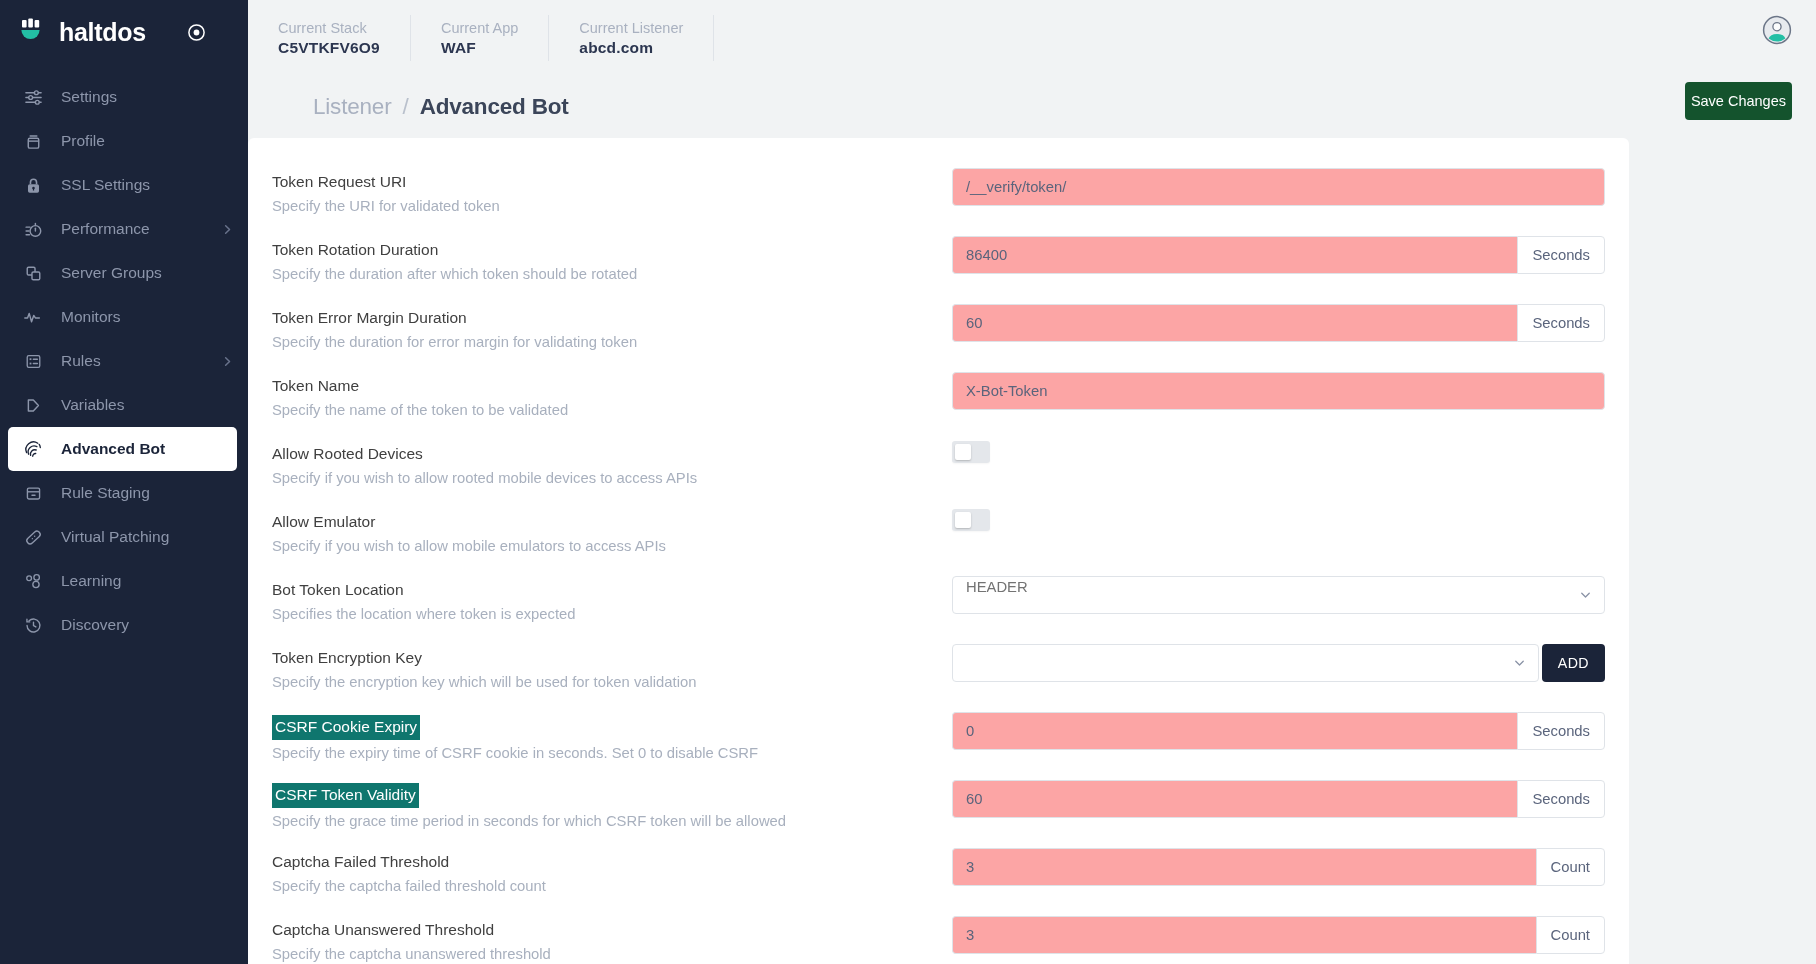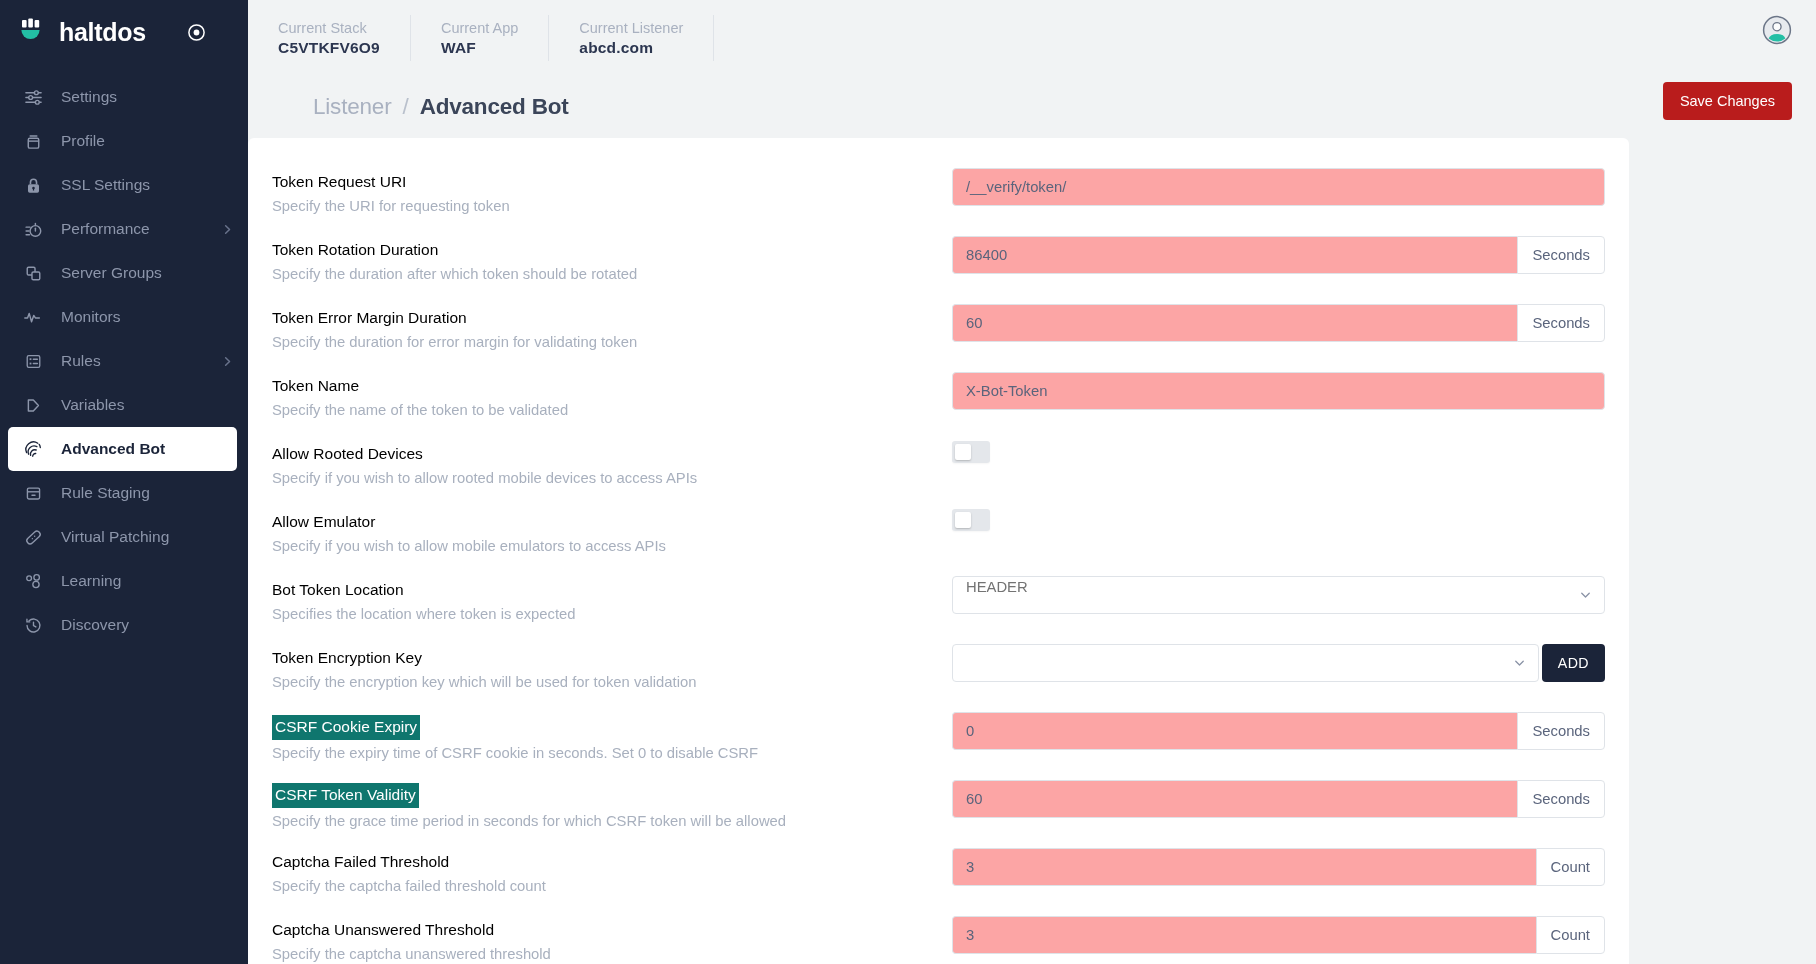--- a/index.html
+++ b/index.html
@@ -123,27 +123,27 @@
     padding: 22px 24px 0 65px;
     display: flex;
     align-items: flex-end;
   }
   .breadcrumb { font-size: 22.5px; letter-spacing: -0.2px; padding-top: 4px; }
   .bc-parent { color: #a9b1c0; }
   .bc-sep { color: #b9c0cc; margin: 0 5px; }
   .bc-current { color: #3b4559; font-weight: bold; }
   .head-spacer { flex: 1; }
   .save-btn {
-    background: #b91c1c;
+    background: #14532d;
     color: #ffffff;
     border: none;
     border-radius: 4px;
     font-size: 14.5px;
     font-family: "Liberation Sans", sans-serif;
-    padding: 11px 17px;
+    padding: 11px 6px;
     cursor: pointer;
     white-space: nowrap;
   }
 
   
   .card-wrap { padding: 18px 24px 0 351px; flex: 1; overflow: hidden; }
   .card {
     background: #ffffff;
     border-radius: 6px;
     width: 1381px;
@@ -154,21 +154,21 @@
 
   .row {
     display: flex;
     align-items: flex-start;
     margin-bottom: 14px;
     min-height: 54px;
   }
   .row-text { width: 682px; padding-top: 3px; padding-left: 2px; flex-shrink: 0; }
   .row-label {
     font-size: 15.5px;
-    color: #000000;
+    color: #404040;
     display: inline-block;
     line-height: 1.45;
   }
   .row-label.hl {
     background: #0f766e;
     color: #ffffff;
     padding: 1px 3px 2px 3px;
   }
   .row-desc {
     font-size: 14.8px;
@@ -502,21 +502,21 @@
       <div class="head-spacer"></div>
       <button class="save-btn">Save Changes</button>
     </div>
 
     <div class="card-wrap">
       <section class="card">
 
         <div class="row">
           <div class="row-text">
             <div><span class="row-label">Token Request URI</span></div>
-            <div class="row-desc">Specify the URI for requesting token</div>
+            <div class="row-desc">Specify the URI for validated token</div>
           </div>
           <div class="row-ctl">
             <div class="inp-group">
               <input class="inp" type="text" value="/__verify/token/" style="">
             </div>
           </div>
         </div>
 
         <div class="row">
           <div class="row-text">

